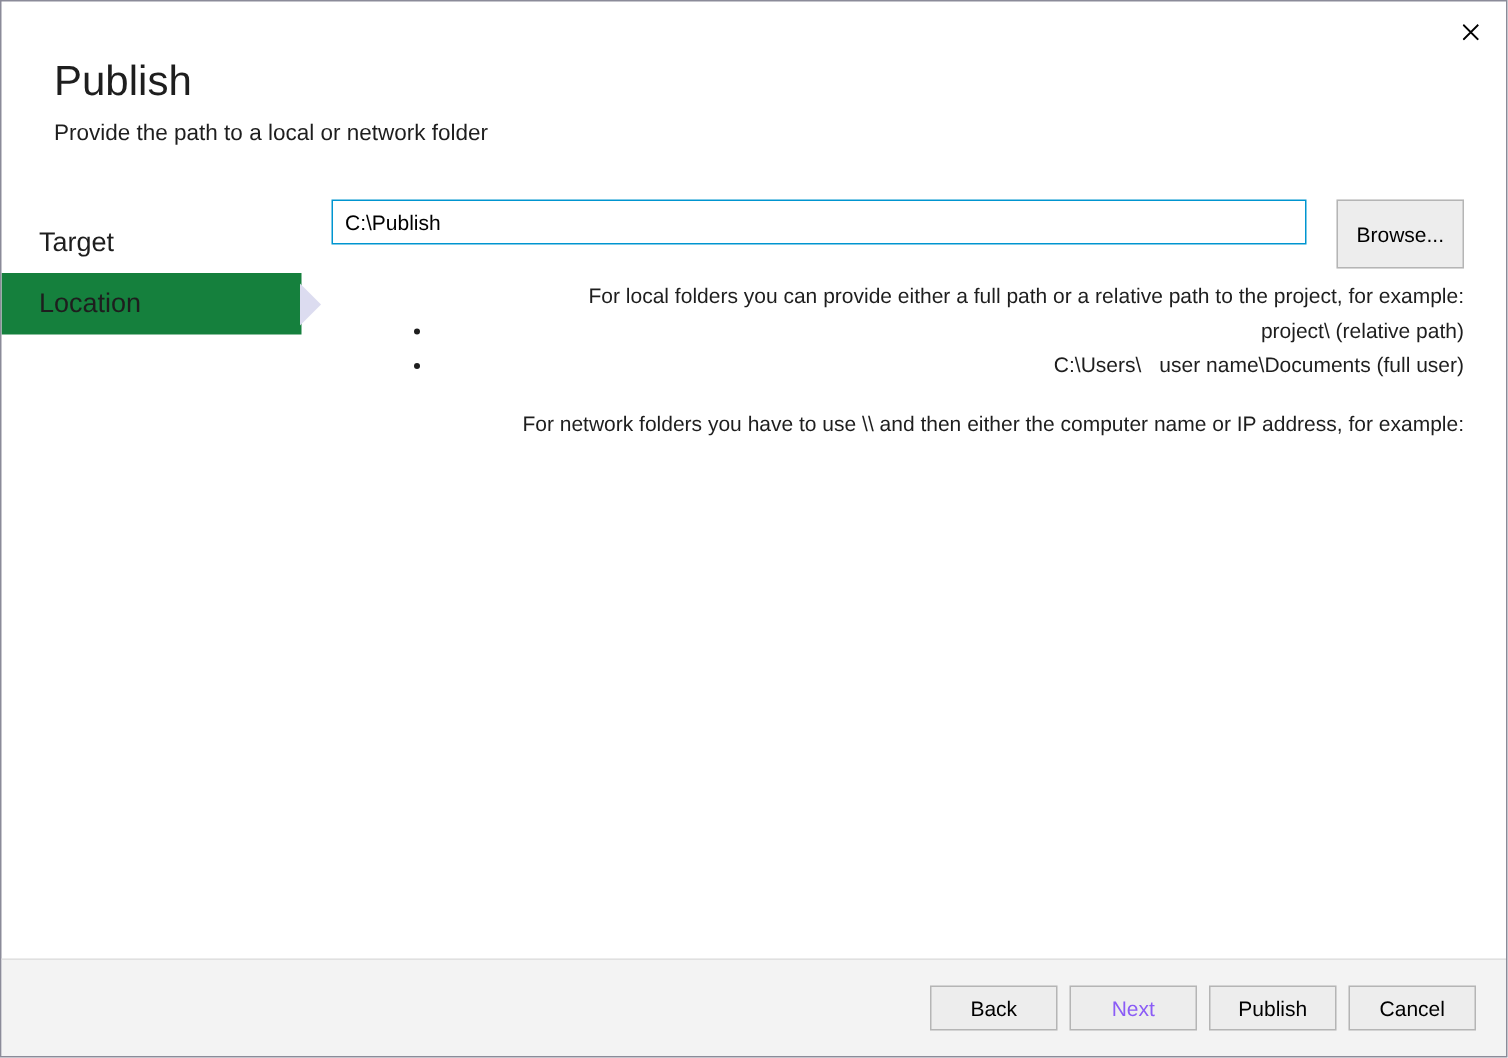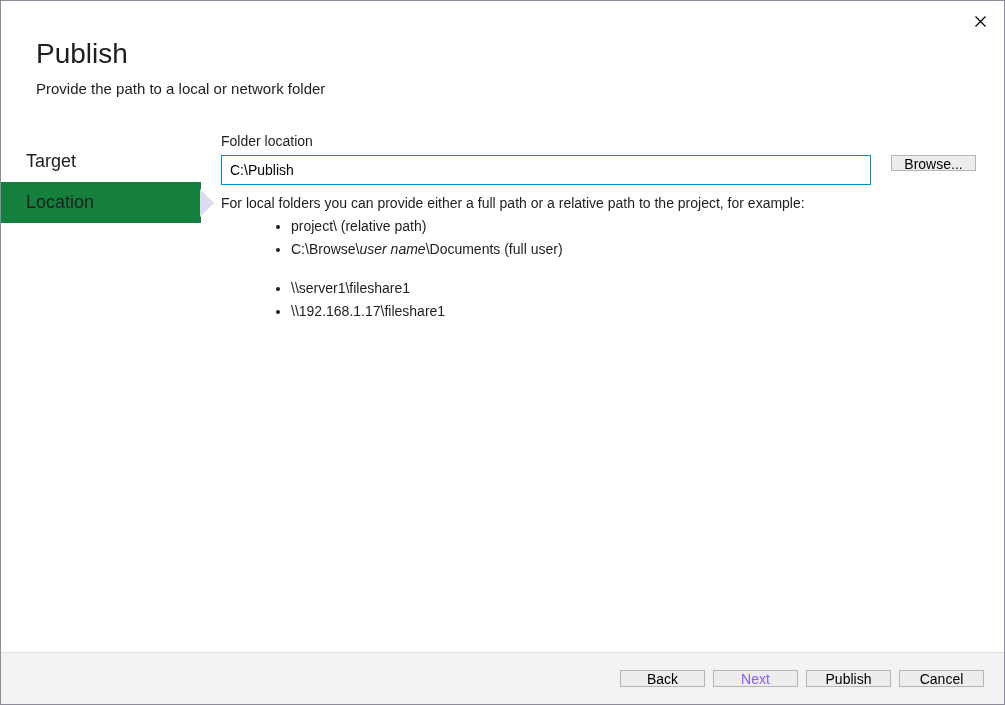--- a/index.html
+++ b/index.html
@@ -89,56 +89,57 @@
       flex: 1;
       height: 30px;
       border: 1px solid #0095d0;
       padding: 0 8px;
       font-size: 14px;
       font-family: inherit;
       outline: none;
     }
     .browse-btn {
       width: 85px;
-      height: 16px;
+      height: 46px;
       background: #ededed;
       border: 1px solid #b5b5b5;
       font-size: 14px;
       font-family: inherit;
       cursor: pointer;
     }
     .help-text {
       font-size: 14px;
       line-height: 1.5;
+      text-align: right;
     }
     .help-text p {
       margin-bottom: 2px;
     }
     .help-text ul {
       list-style: disc;
       padding-left: 70px;
       margin-bottom: 18px;
     }
     .help-text li {
       margin-bottom: 2px;
     }
     .italic {
-      font-style: italic;
+      margin-left: 12px;
     }
     .footer {
       background: #f3f3f3;
       border-top: 1px solid #e0e0e0;
       padding: 17px 20px;
       display: flex;
       justify-content: flex-end;
       gap: 8px;
     }
     .footer button {
       width: 85px;
-      height: 17px;
+      height: 30px;
       background: #ededed;
       border: 1px solid #b5b5b5;
       font-size: 14px;
       font-family: inherit;
       cursor: pointer;
     }
     .footer button:disabled {
       color: #8b5cf6;
       cursor: default;
     }
@@ -161,36 +162,32 @@
   <div class="sidebar">
     <div class="sidebar-item">
       <span>Target</span>
     </div>
     <div class="sidebar-item active">
       <span>Location</span>
     </div>
   </div>
 
   <div class="main">
-    <div class="field-label">Folder location</div>
     <div class="input-row">
       <input type="text" class="text-input" value="C:\Publish" style="">
       <button class="browse-btn">Browse...</button>
     </div>
 
     <div class="help-text">
       <p>For local folders you can provide either a full path or a relative path to the project, for example:</p>
       <ul>
         <li>project\ (relative path)</li>
-        <li><span>C:\Browse\</span><span class="italic">user name</span><span>\Documents (full user)</span></li>
+        <li><span>C:\Users\</span><span class="italic">user name</span><span>\Documents (full user)</span></li>
       </ul>
-      <ul>
-        <li>\\server1\fileshare1</li>
-        <li>\\192.168.1.17\fileshare1</li>
-      </ul>
+      <p>For network folders you have to use \\ and then either the computer name or IP address, for example:</p>
     </div>
   </div>
 </div>
 
 <div class="footer">
   <button>Back</button>
   <button disabled="">Next</button>
   <button>Publish</button>
   <button>Cancel</button>
 </div>

